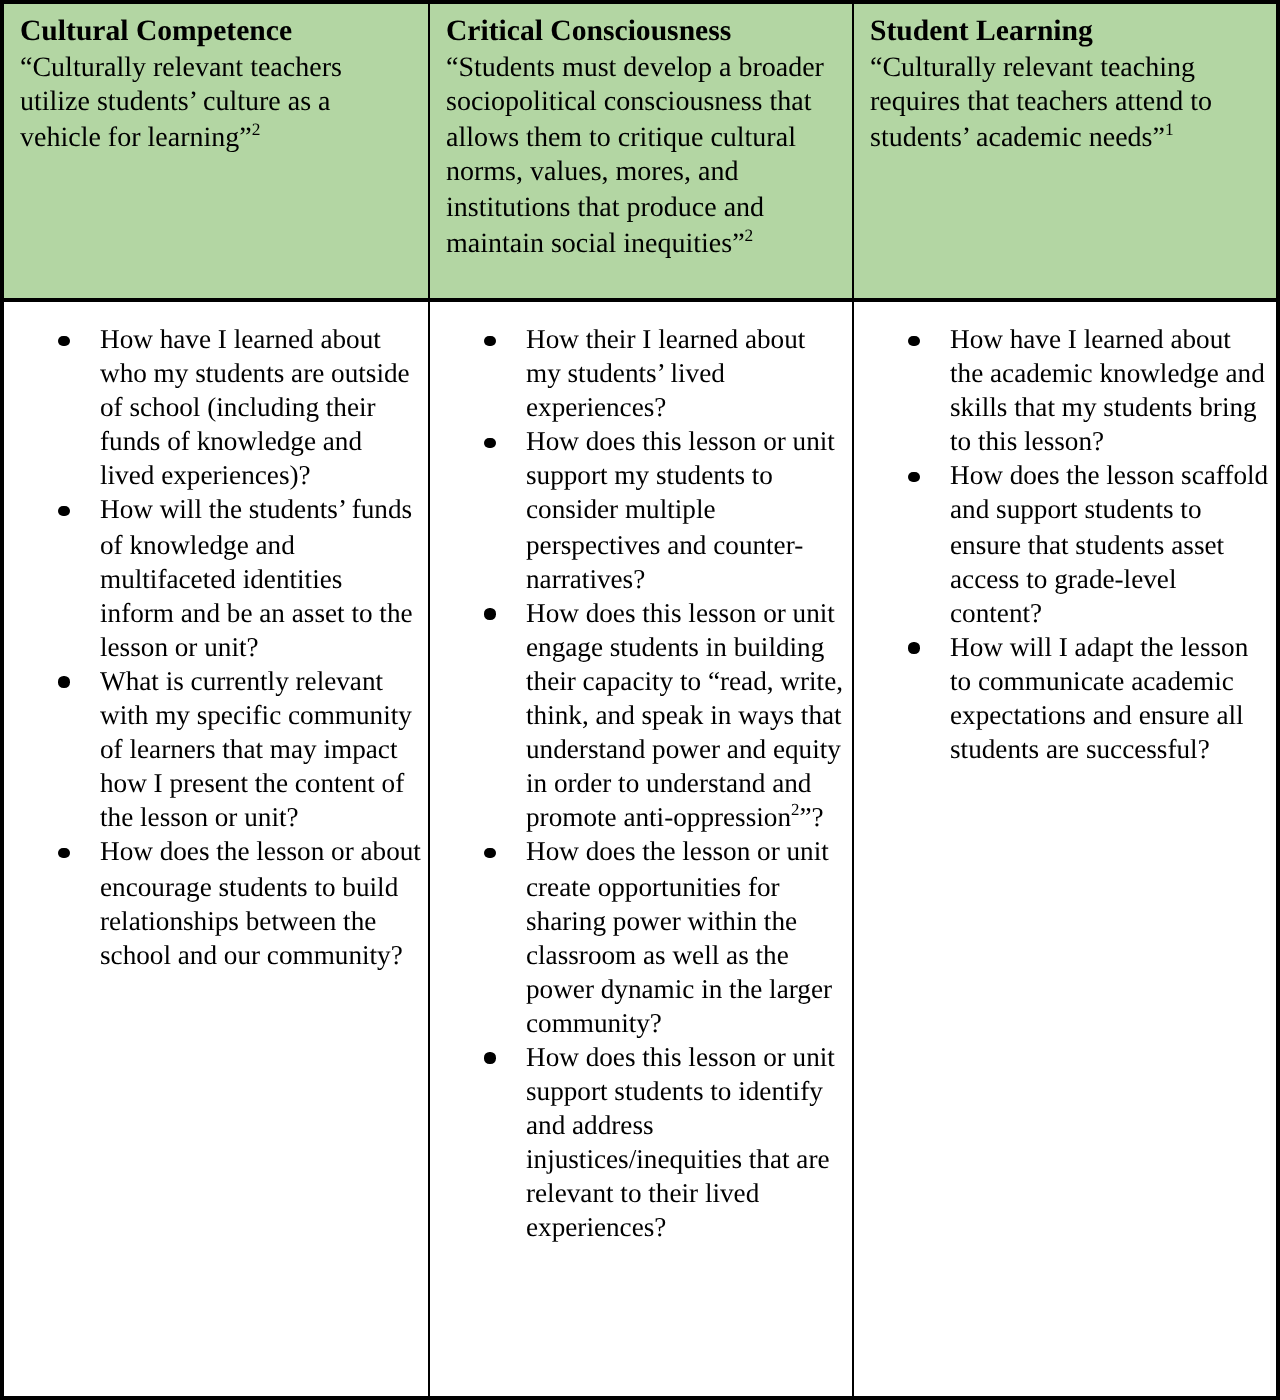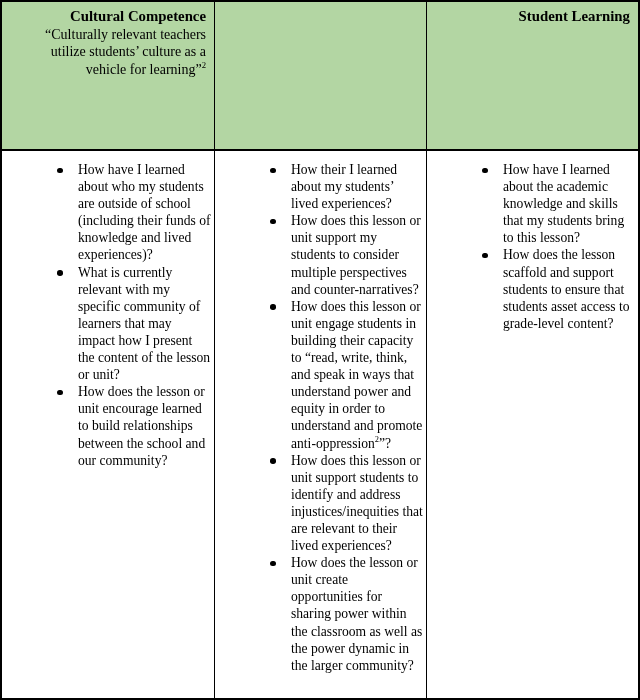--- a/index.html
+++ b/index.html
@@ -21,31 +21,31 @@
     display:grid;
     grid-template-columns:1fr 1fr 1fr;
     grid-template-rows:149px 1fr;
     background:var(--body-bg);
   }
   .cell{box-sizing:border-box;overflow:hidden;}
   .col-2,.col-3{border-left:1.5px solid var(--border);}
   .header-cell{
     background:var(--header-bg);
     border-bottom:2px solid var(--border);
-    text-align:right;
+    text-align:left;
     padding:6px 8px 0 8px;
     font-size:14px;
     line-height:17.6px;
   }
   .h-title{font-weight:bold;font-size:14.8px;}
   .h-quote{font-weight:normal;}
   .body-cell{background:var(--body-bg);}
   .body-cell ul{
     margin:0;
-    padding:10px 3px 0 76px;
+    padding:10px 3px 0 48px;
     list-style:none;
     font-size:13.6px;
     line-height:17.1px;
   }
   .body-cell li{position:relative;}
   .body-cell li::before{
     content:"";
     position:absolute;
     left:-21px;top:6.5px;
     width:5.5px;height:5.5px;
@@ -58,44 +58,49 @@
 <body>
 
 <div class="crt-table">
 
   <div class="cell header-cell col-1">
     <div class="h-title">Cultural Competence</div>
     <div class="h-quote"><span>“Culturally relevant teachers utilize students’ culture as a vehicle for learning”</span><sup>2</sup></div>
   </div>
 
   <div class="cell header-cell col-2">
+    <div class="h-title">Critical Consciousness</div>
+    <div class="h-quote"><span>“Students must develop a broader sociopolitical consciousness that allows them to critique cultural norms, values, mores, and institutions that produce and maintain social inequities”</span><sup>2</sup></div>
   </div>
 
   <div class="cell header-cell col-3">
     <div class="h-title">Student Learning</div>
+    <div class="h-quote"><span>“Culturally relevant teaching requires that teachers attend to students’ academic needs”</span><sup>1</sup></div>
   </div>
 
   <div class="cell body-cell col-1">
     <ul>
         <li>How have I learned about who my students are outside of school (including their funds of knowledge and lived experiences)?</li>
+        <li>How will the students’ funds of knowledge and multifaceted identities inform and be an asset to the lesson or unit?</li>
         <li>What is currently relevant with my specific community of learners that may impact how I present the content of the lesson or unit?</li>
-        <li>How does the lesson or unit encourage learned to build relationships between the school and our community?</li>
+        <li>How does the lesson or about encourage students to build relationships between the school and our community?</li>
       </ul>
   </div>
 
   <div class="cell body-cell col-2">
     <ul>
         <li>How their I learned about my students’ lived experiences?</li>
         <li>How does this lesson or unit support my students to consider multiple perspectives and counter-narratives?</li>
         <li><span>How does this lesson or unit engage students in building their capacity to “read, write, think, and speak in ways that understand power and equity in order to understand and promote anti-oppression</span><sup>2</sup><span>”?</span></li>
+        <li>How does the lesson or unit create opportunities for sharing power within the classroom as well as the power dynamic in the larger community?</li>
         <li>How does this lesson or unit support students to identify and address injustices/inequities that are relevant to their lived experiences?</li>
-        <li>How does the lesson or unit create opportunities for sharing power within the classroom as well as the power dynamic in the larger community?</li>
       </ul>
   </div>
 
   <div class="cell body-cell col-3">
     <ul>
         <li>How have I learned about the academic knowledge and skills that my students bring to this lesson?</li>
         <li>How does the lesson scaffold and support students to ensure that students asset access to grade-level content?</li>
+        <li>How will I adapt the lesson to communicate academic expectations and ensure all students are successful?</li>
       </ul>
   </div>
 
 </div>
 
 </body></html>

